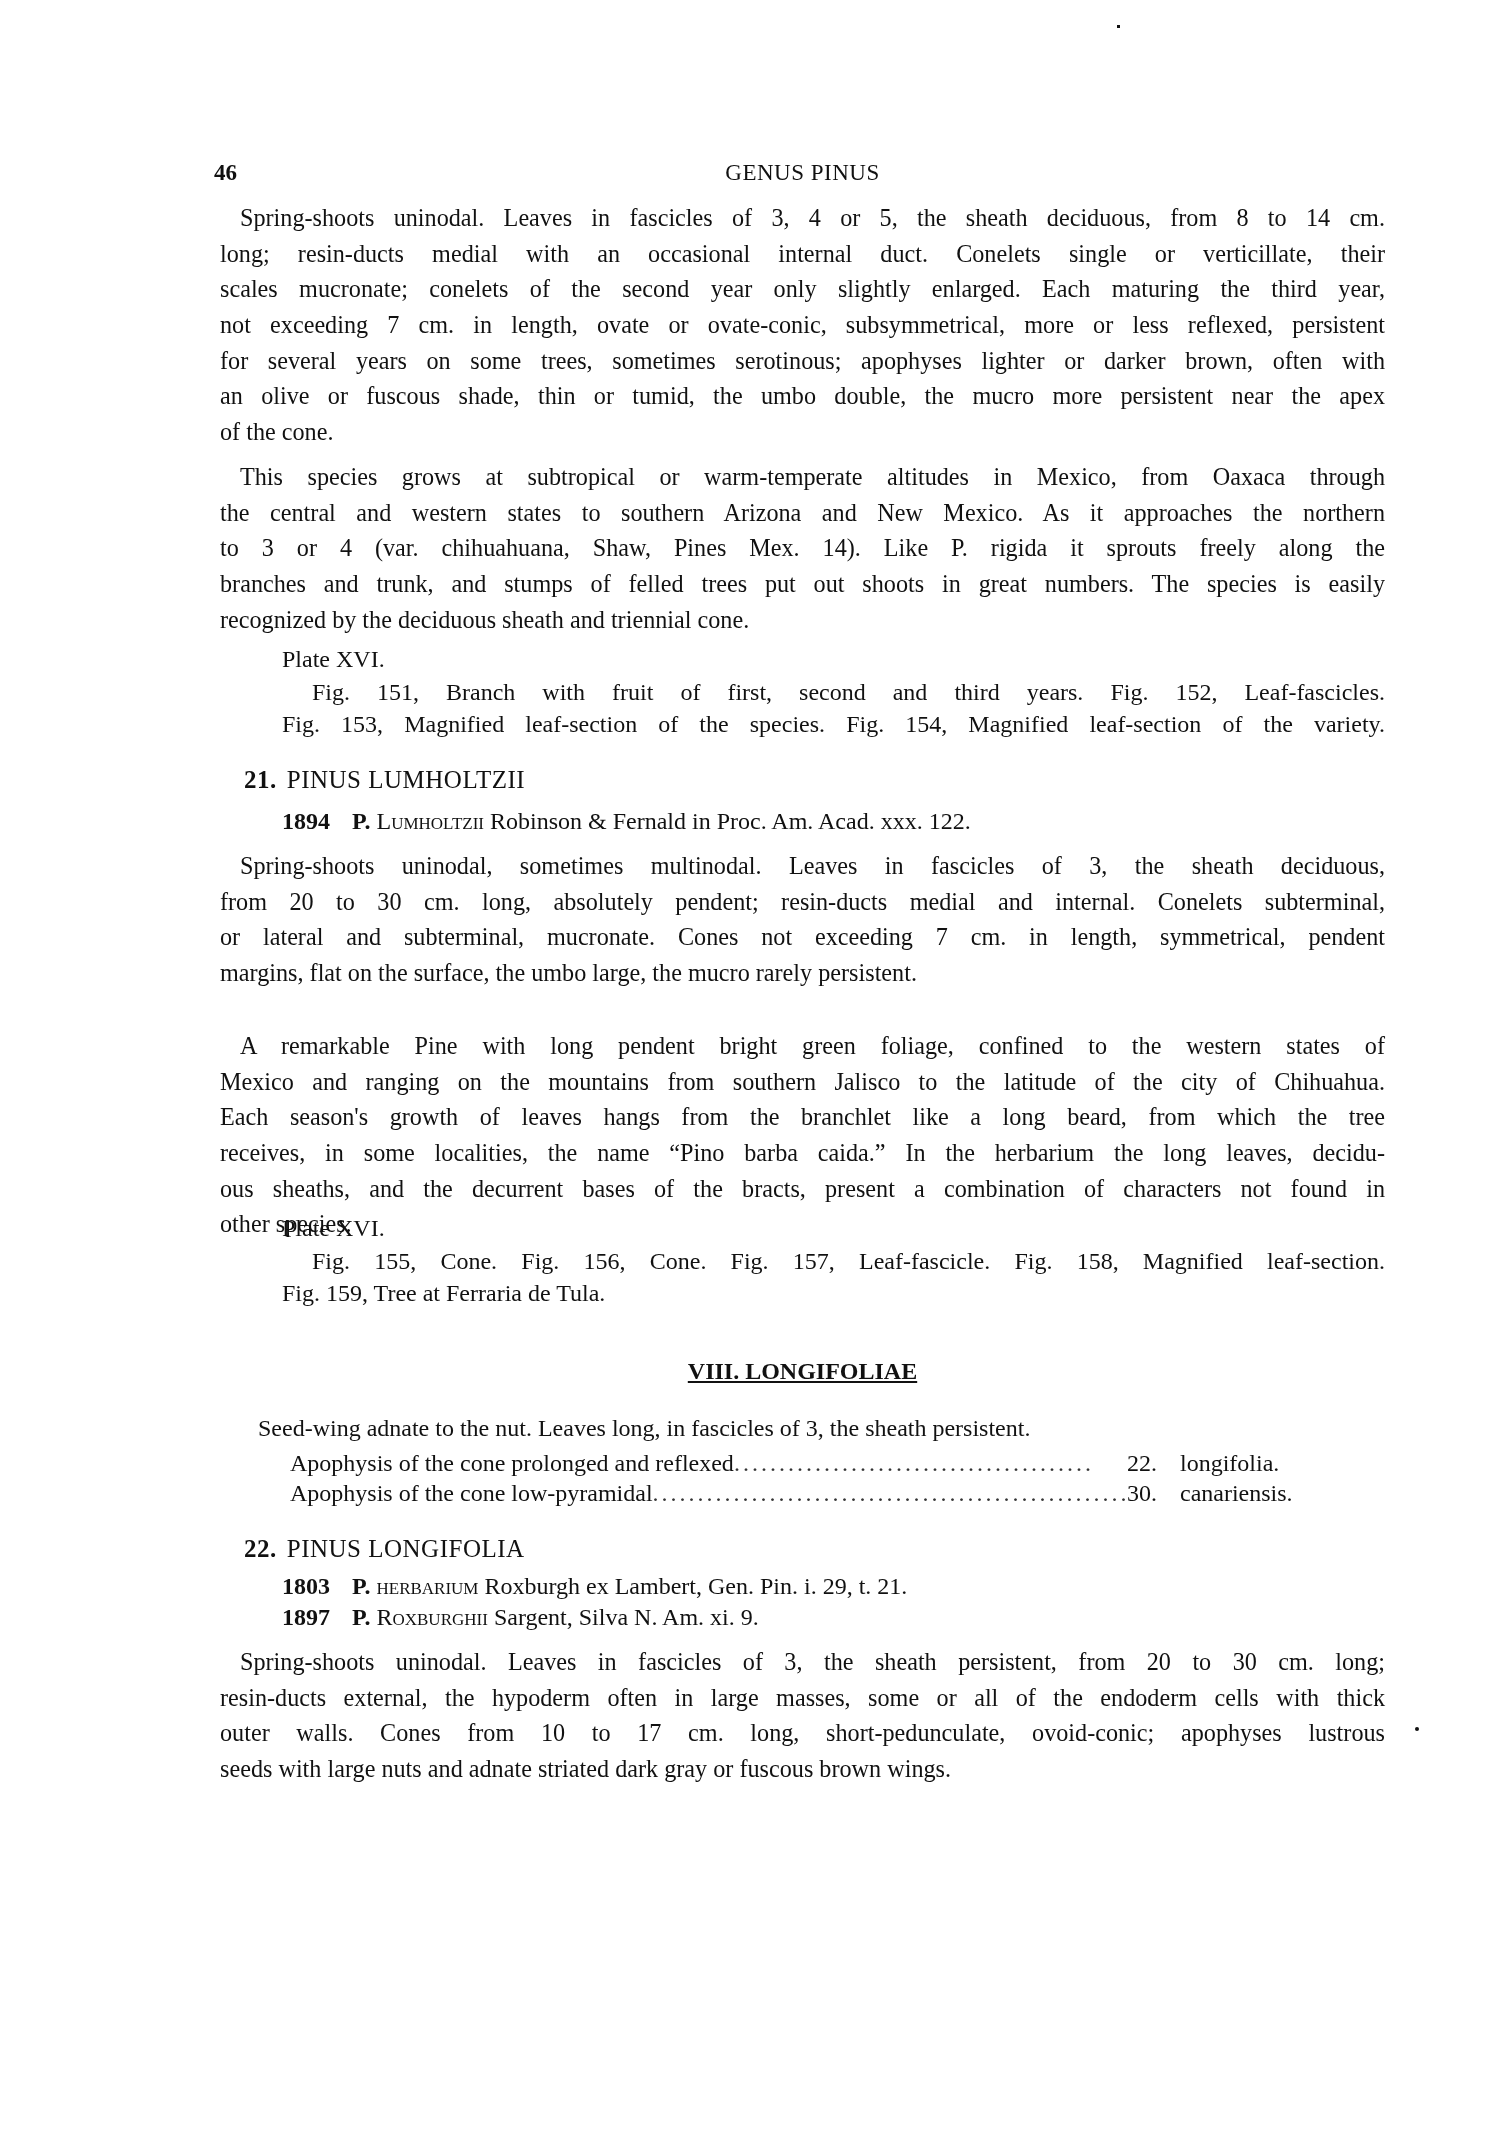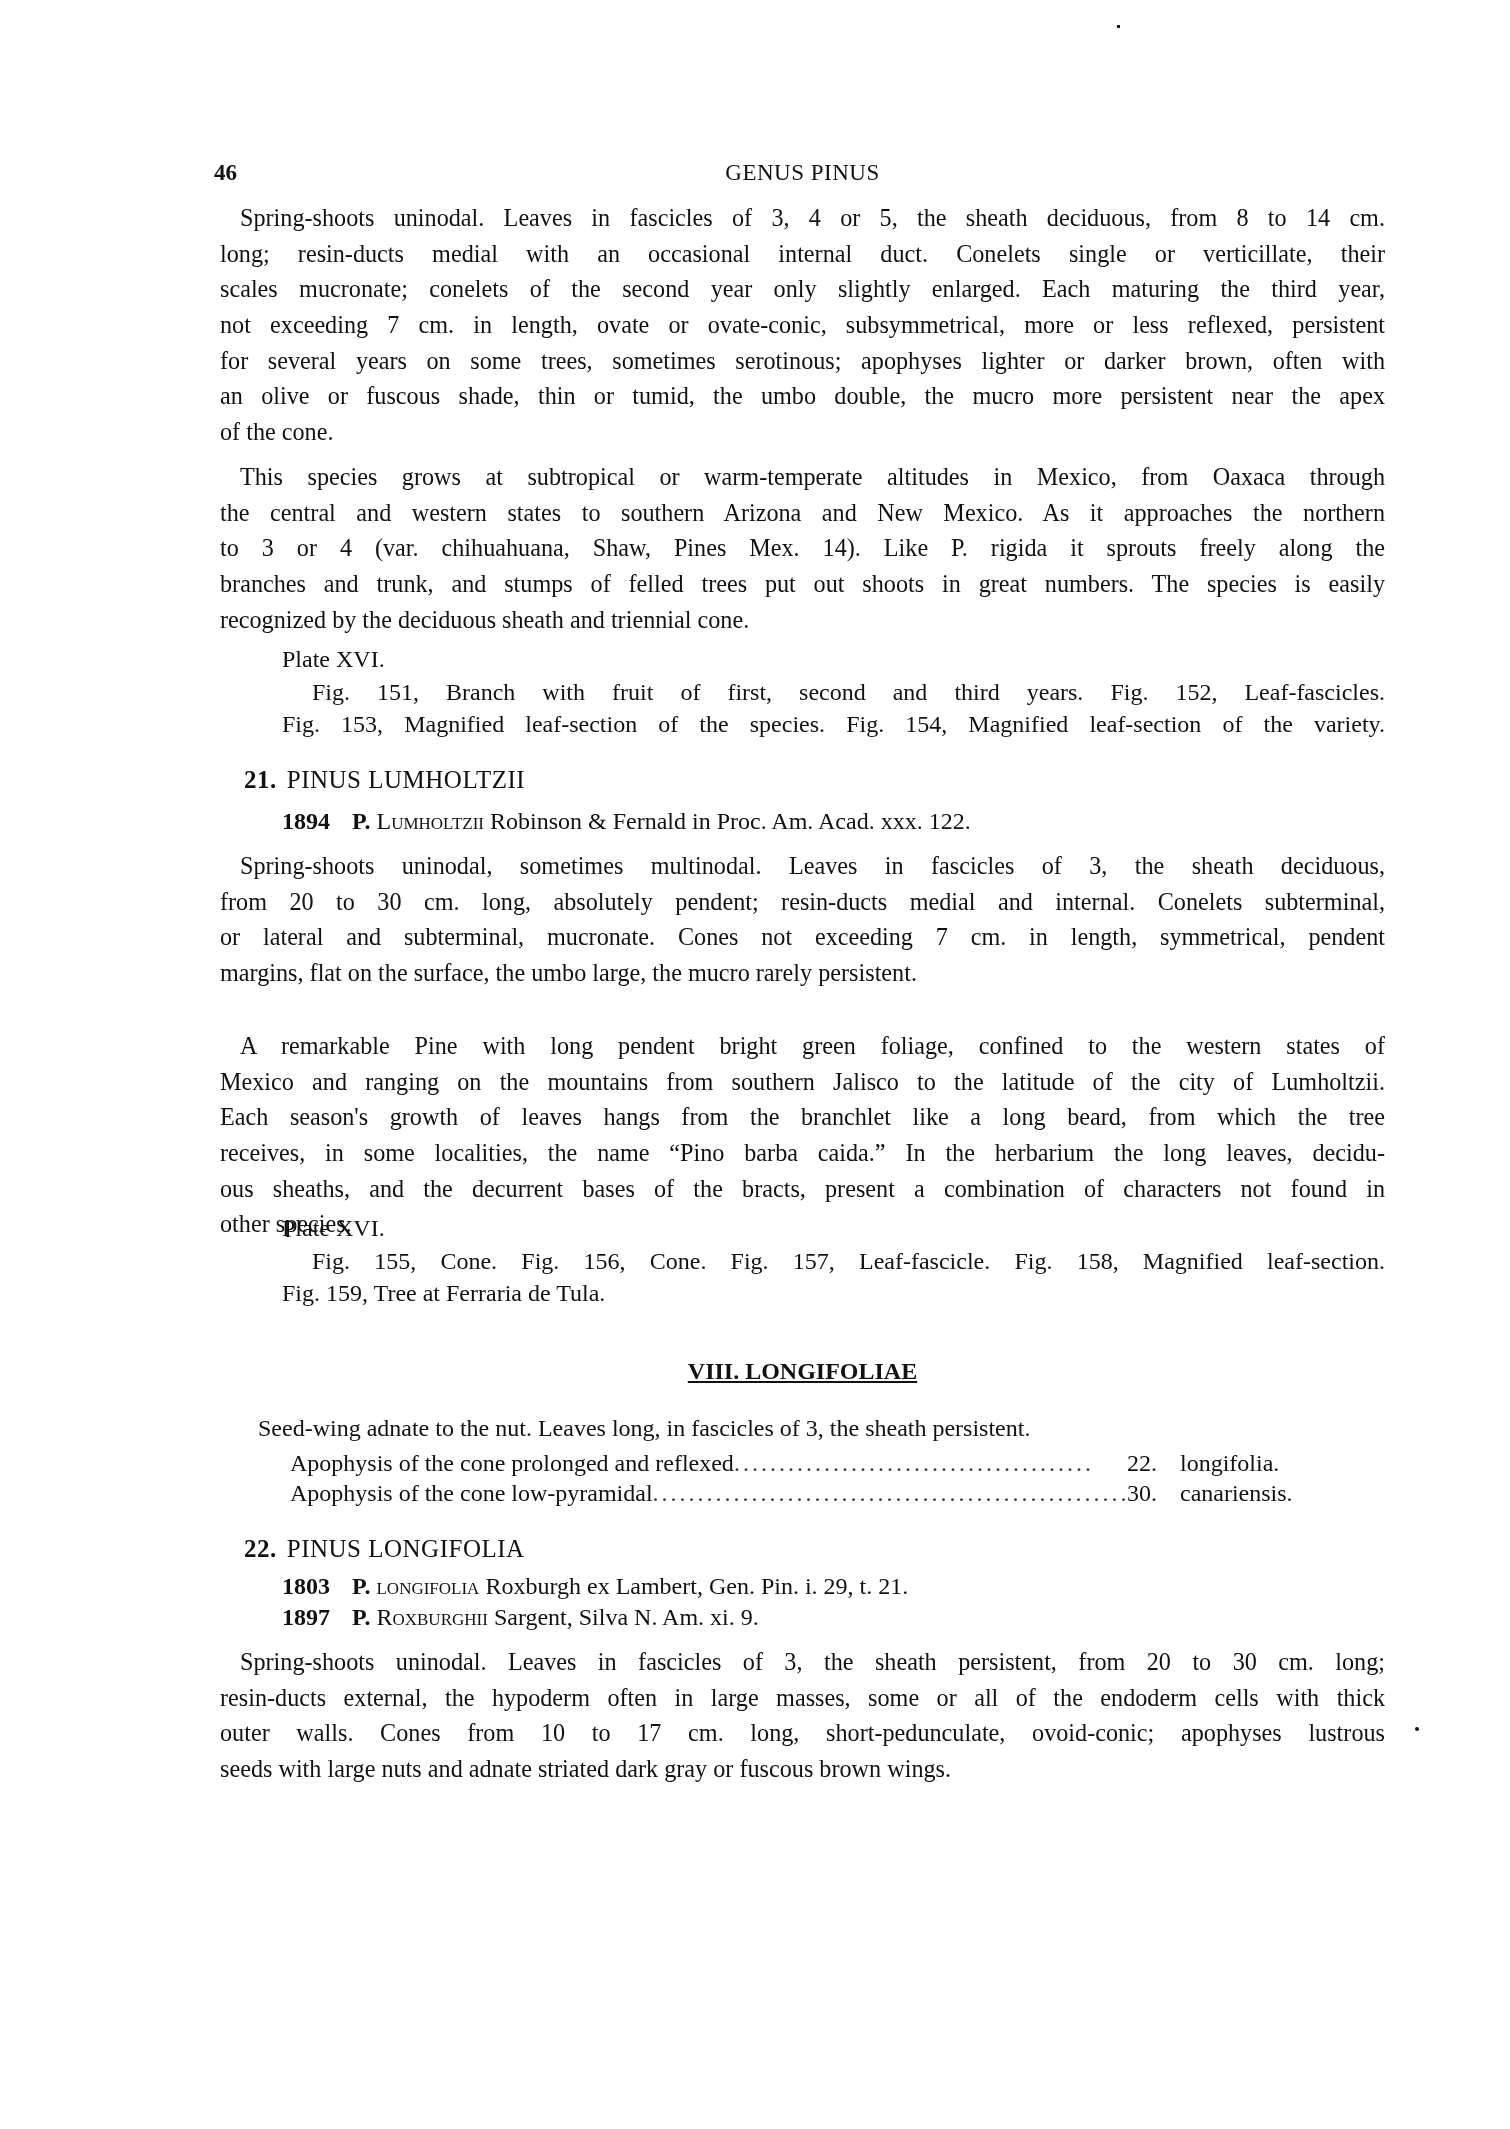--- a/index.html
+++ b/index.html
@@ -79,21 +79,21 @@
   <span>Robinson &amp; Fernald in Proc. Am. Acad. xxx. 122.</span>
 </div>
 <div class="para" style="top:848px;">
   <span class="line first">Spring-shoots uninodal, sometimes multinodal. Leaves in fascicles of 3, the sheath deciduous,</span>
   <span class="line">from 20 to 30 cm. long, absolutely pendent; resin-ducts medial and internal. Conelets subterminal,</span>
   <span class="line">or lateral and subterminal, mucronate. Cones not exceeding 7 cm. in length, symmetrical, pendent</span>
   <span class="line last">margins, flat on the surface, the umbo large, the mucro rarely persistent.</span>
 </div>
 <div class="para" style="top:1028px;">
   <span class="line first">A remarkable Pine with long pendent bright green foliage, confined to the western states of</span>
-  <span class="line">Mexico and ranging on the mountains from southern Jalisco to the latitude of the city of Lumholtzii.</span>
+  <span class="line">Mexico and ranging on the mountains from southern Jalisco to the latitude of the city of Chihuahua.</span>
   <span class="line">Each season's growth of leaves hangs from the branchlet like a long beard, from which the tree</span>
   <span class="line">receives, in some localities, the name “Pino barba caida.” In the herbarium the long leaves, decidu-</span>
   <span class="line">ous sheaths, and the decurrent bases of the bracts, present a combination of characters not found in</span>
   <span class="line last">other species.</span>
 </div>
 <div class="plate" style="top:1215px;">Plate XVI.</div>
 <div class="figs" style="top:1245px;">
   <span class="line first">Fig. 155, Cone. Fig. 156, Cone. Fig. 157, Leaf-fascicle. Fig. 158, Magnified leaf-section.</span>
   <span class="line last">Fig. 159, Tree at Ferraria de Tula.</span>
 </div>
@@ -112,21 +112,21 @@
   <span class="knum">30.</span>
   <span class="kname">canariensis.</span>
 </div>
 
 <div class="species-head" style="top:1535px;">
   <span class="num">22.</span><span>PINUS LONGIFOLIA</span>
 </div>
 <div class="syn" style="top:1573px;">
   <span class="yr">1803</span>
   <span class="p">P.</span>
-  <span class="sc">longifolia</span>
+  <span class="sc">herbarium</span>
   <span>Roxburgh ex Lambert, Gen. Pin. i. 29, t. 21.</span>
 </div>
 <div class="syn" style="top:1604px;">
   <span class="yr">1897</span>
   <span class="p">P.</span>
   <span class="sc">Roxburghii</span>
   <span>Sargent, Silva N. Am. xi. 9.</span>
 </div>
 <div class="para" style="top:1644px;">
   <span class="line first">Spring-shoots uninodal. Leaves in fascicles of 3, the sheath persistent, from 20 to 30 cm. long;</span>

